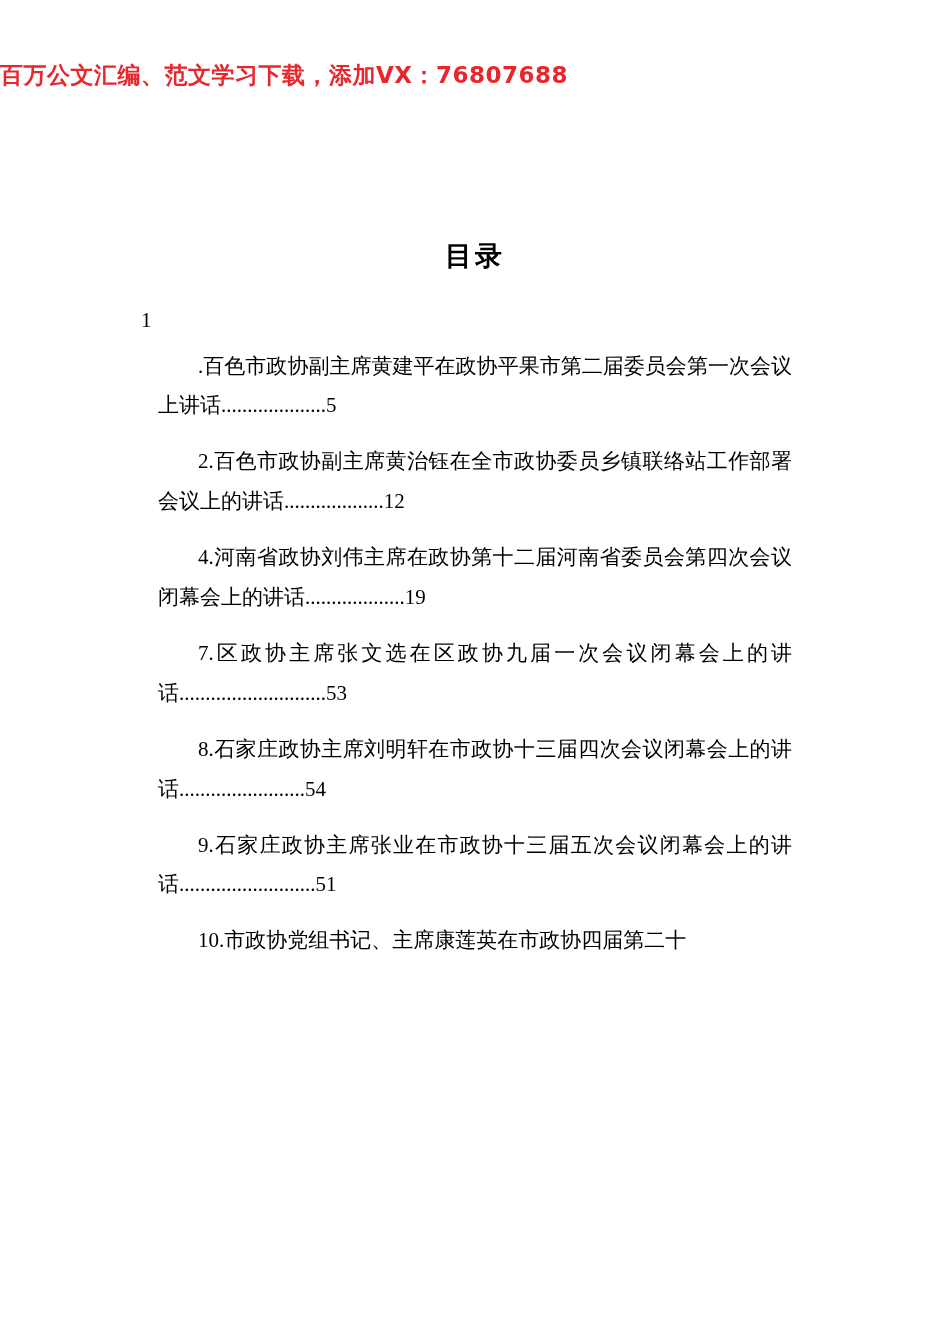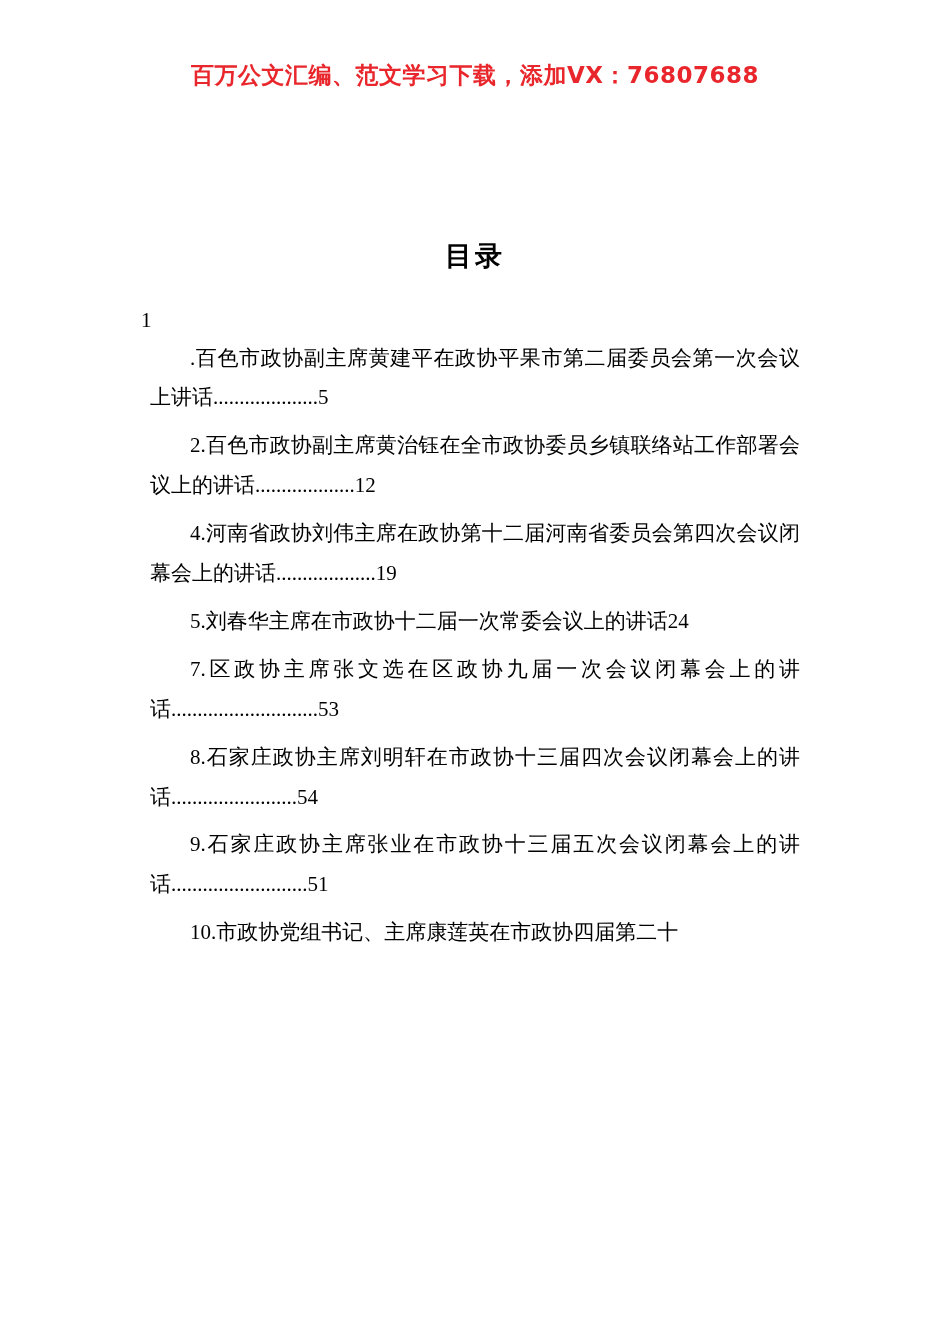--- a/index.html
+++ b/index.html
@@ -15,21 +15,20 @@
     position: relative;
   }
   .page {
     width: 950px;
     min-height: 1344px;
     box-sizing: border-box;
     padding: 0;
     position: relative;
   }
   .watermark {
-    text-align: center;
     color: #e8262b;
     font-family: "DejaVu Sans", "Liberation Sans", sans-serif;
     font-weight: bold;
     font-size: 23px;
     letter-spacing: 0.5px;
     padding-top: 62px;
     line-height: 1.2;
     white-space: nowrap;
   }
   .doc-title {
@@ -49,21 +48,21 @@
     line-height: 1.0;
     margin-left: -1px;
     margin-bottom: 2px;
   }
   .toc-entry {
     font-size: 21px;
     line-height: 1.9;
     text-indent: 40px;
     text-align: justify;
     word-break: break-all;
-    margin: 8px;
+    margin: 16px;
   }
   .toc-entry .label {
     
   }
   .toc-entry .dots {
     letter-spacing: 0px;
   }
   .toc-entry .page-num {
     font-family: "Liberation Serif", "DejaVu Serif", serif;
   }
@@ -87,23 +86,20 @@
 
     <p class="toc-entry">
       <span class="label">2.百色市政协副主席黄治钰在全市政协委员乡镇联络站工作部署会议上的讲话</span><span class="dots">...................</span><span class="page-num">12</span>
     </p>
 
 
     <p class="toc-entry">
       <span class="label">4.河南省政协刘伟主席在政协第十二届河南省委员会第四次会议闭幕会上的讲话</span><span class="dots">...................</span><span class="page-num">19</span>
     </p>
 
-    <p class="toc-entry">
-      <span class="label">5.刘春华主席在市政协十二届一次常委会议上的讲话</span><span class="dots"></span><span class="page-num">24</span>
-    </p>
 
 
     <p class="toc-entry">
       <span class="label">7.区政协主席张文选在区政协九届一次会议闭幕会上的讲话</span><span class="dots">............................</span><span class="page-num">53</span>
     </p>
 
     <p class="toc-entry">
       <span class="label">8.石家庄政协主席刘明轩在市政协十三届四次会议闭幕会上的讲话</span><span class="dots">........................</span><span class="page-num">54</span>
     </p>
 

